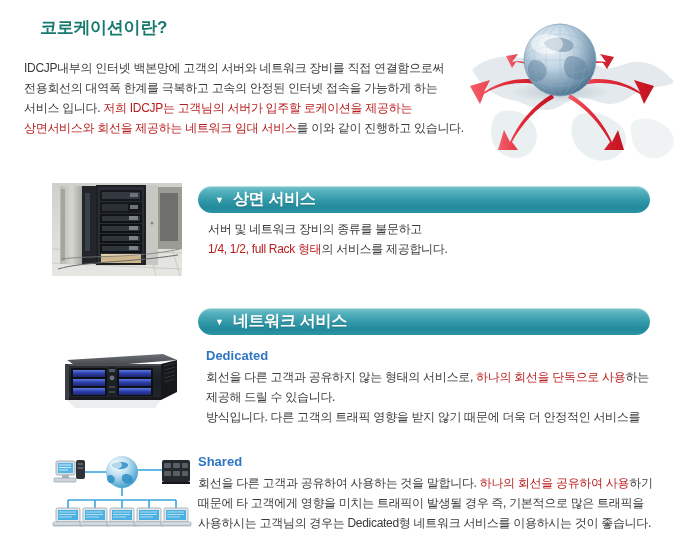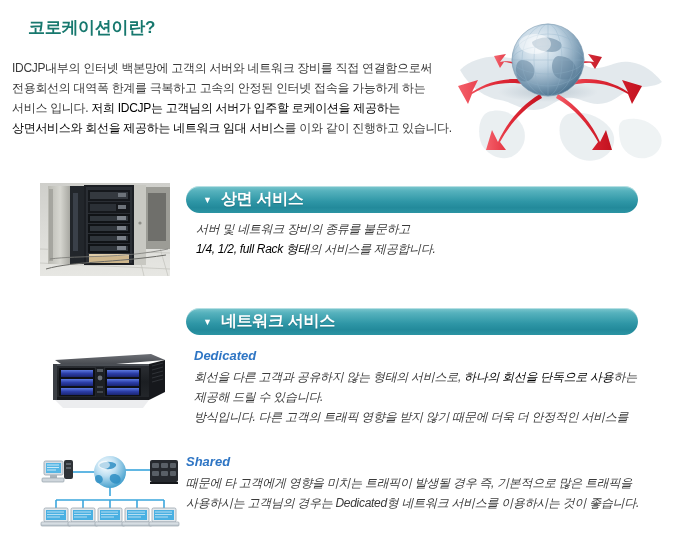--- a/index.html
+++ b/index.html
@@ -10,20 +10,21 @@
     background: #ffffff;
     font-family: "Liberation Sans", "DejaVu Sans", sans-serif;
     overflow: hidden;
   }
 
   #page {
     position: relative;
     width: 598px;
     height: 560px;
     background: #ffffff;
+    margin-left: 12px;
   }
 
   
   .page-title {
     position: absolute;
     left: 28px;
     top: 16px;
     font-size: 17px;
     font-weight: bold;
     color: #17786e;
@@ -34,21 +35,21 @@
     position: absolute;
     left: 12px;
     top: 58px;
     width: 420px;
     font-size: 12px;
     line-height: 20px;
     color: #3a3a3a;
     letter-spacing: -0.3px;
   }
   .intro-copy .line { white-space: nowrap; }
-  .hl { color: #000000; }
+  .hl { color: #b91c1c; }
 
   
   .globe-art {
     position: absolute;
     left: 448px;
     top: 8px;
     width: 228px;
     height: 168px;
     overflow: hidden;
   }
@@ -90,21 +91,20 @@
   #pill-colo { top: 186px; }
   #pill-net  { top: 308px; }
 
   
   .body-copy {
     position: absolute;
     font-size: 12px;
     line-height: 20px;
     color: #3a3a3a;
     letter-spacing: -0.3px;
-    font-style: italic;
   }
   .body-copy .line { white-space: nowrap; }
 
   .sub-head {
     font-size: 13px;
     font-weight: bold;
     color: #2e75c4;
     margin-bottom: 1px;
     letter-spacing: 0;
   }
@@ -469,17 +469,18 @@
             <line x1="9" y1="69" x2="22" y2="69"></line>
           </g>
           <rect x="3" y="74" width="30" height="4" rx="1" fill="url(#lapG)" stroke="#9aa5ad" stroke-width="0.7"></rect>
         </g>
       </g>
     </svg>
   </div>
 
   <div class="body-copy" id="copy-shr">
       <div class="sub-head">Shared</div>
+      <div class="line"><span>회선을 다른 고객과 공유하여 사용하는 것을 말합니다. </span><span class="hl">하나의 회선을 공유하여 사용</span><span>하기</span></div>
       <div class="line"><span>때문에 타 고객에게 영향을 미치는 트래픽이 발생될 경우 즉, 기본적으로 많은 트래픽을</span></div>
       <div class="line"><span>사용하시는 고객님의 경우는 Dedicated형 네트워크 서비스를 이용하시는 것이 좋습니다.</span></div>
     </div>
 
 </div>
 
 </body></html>

